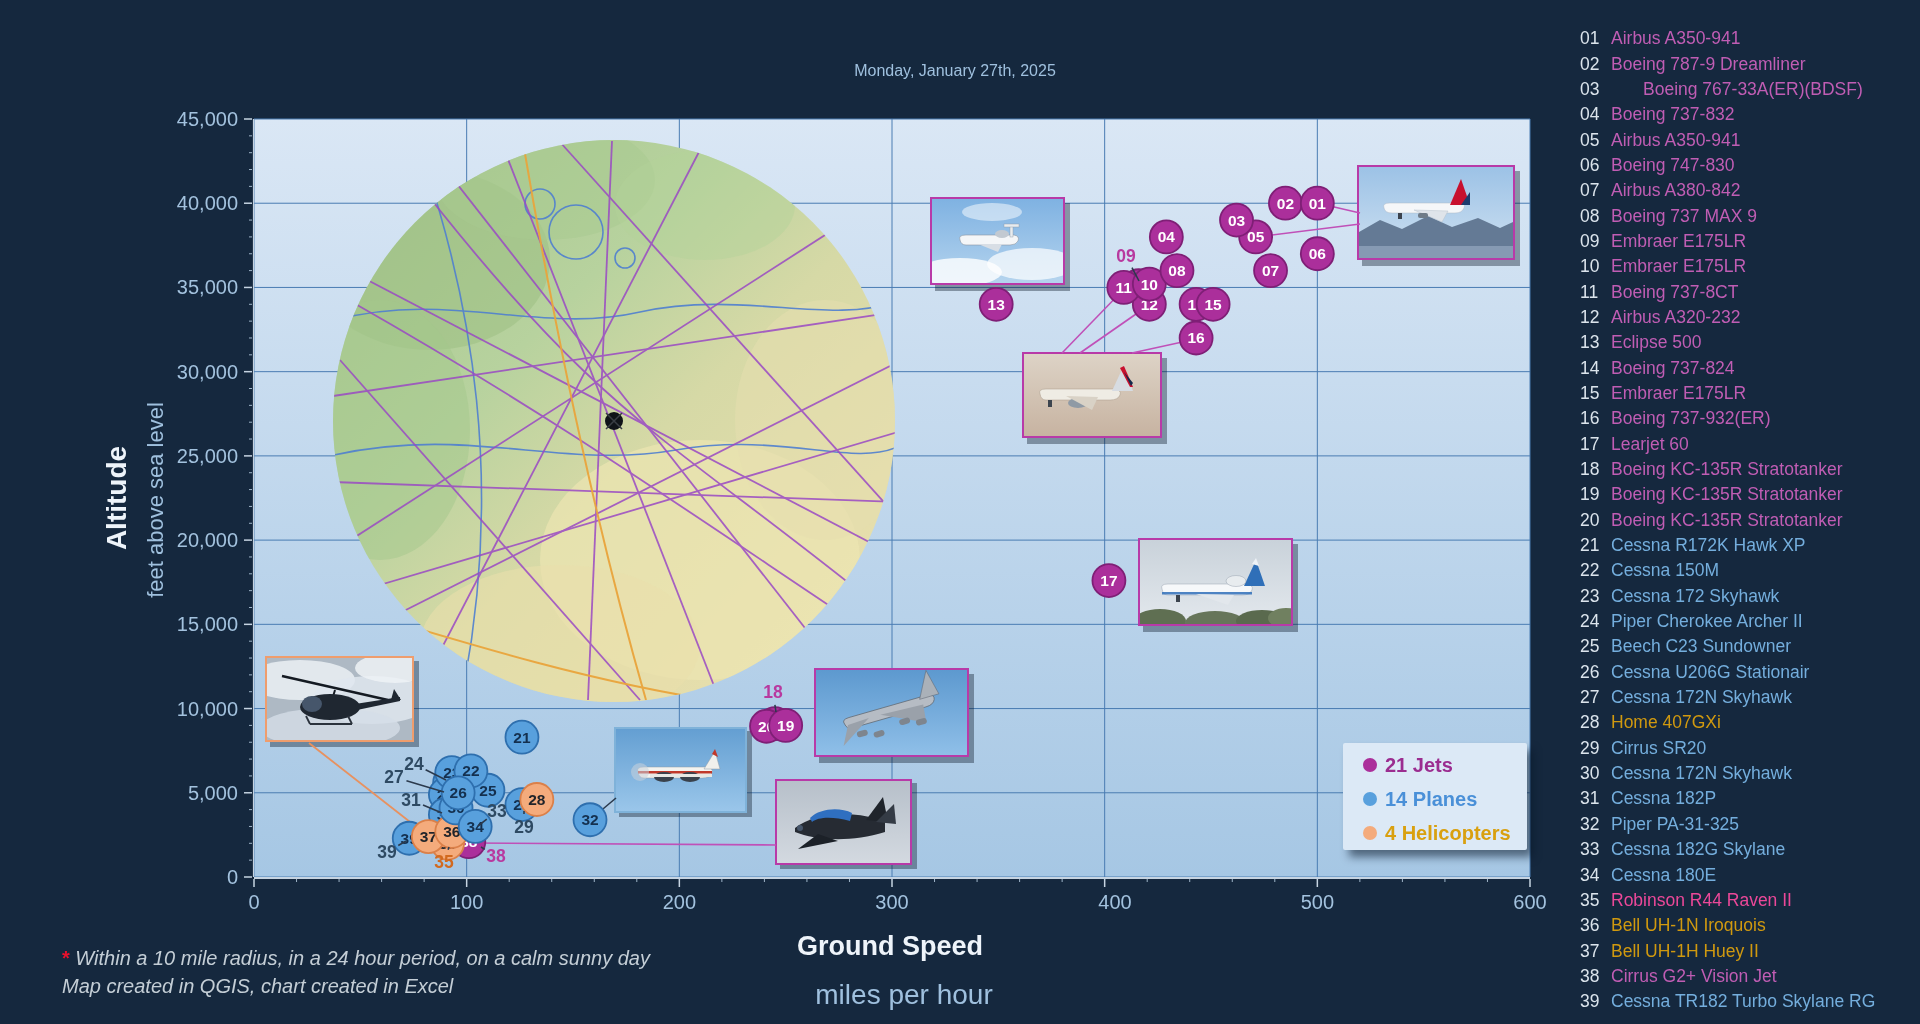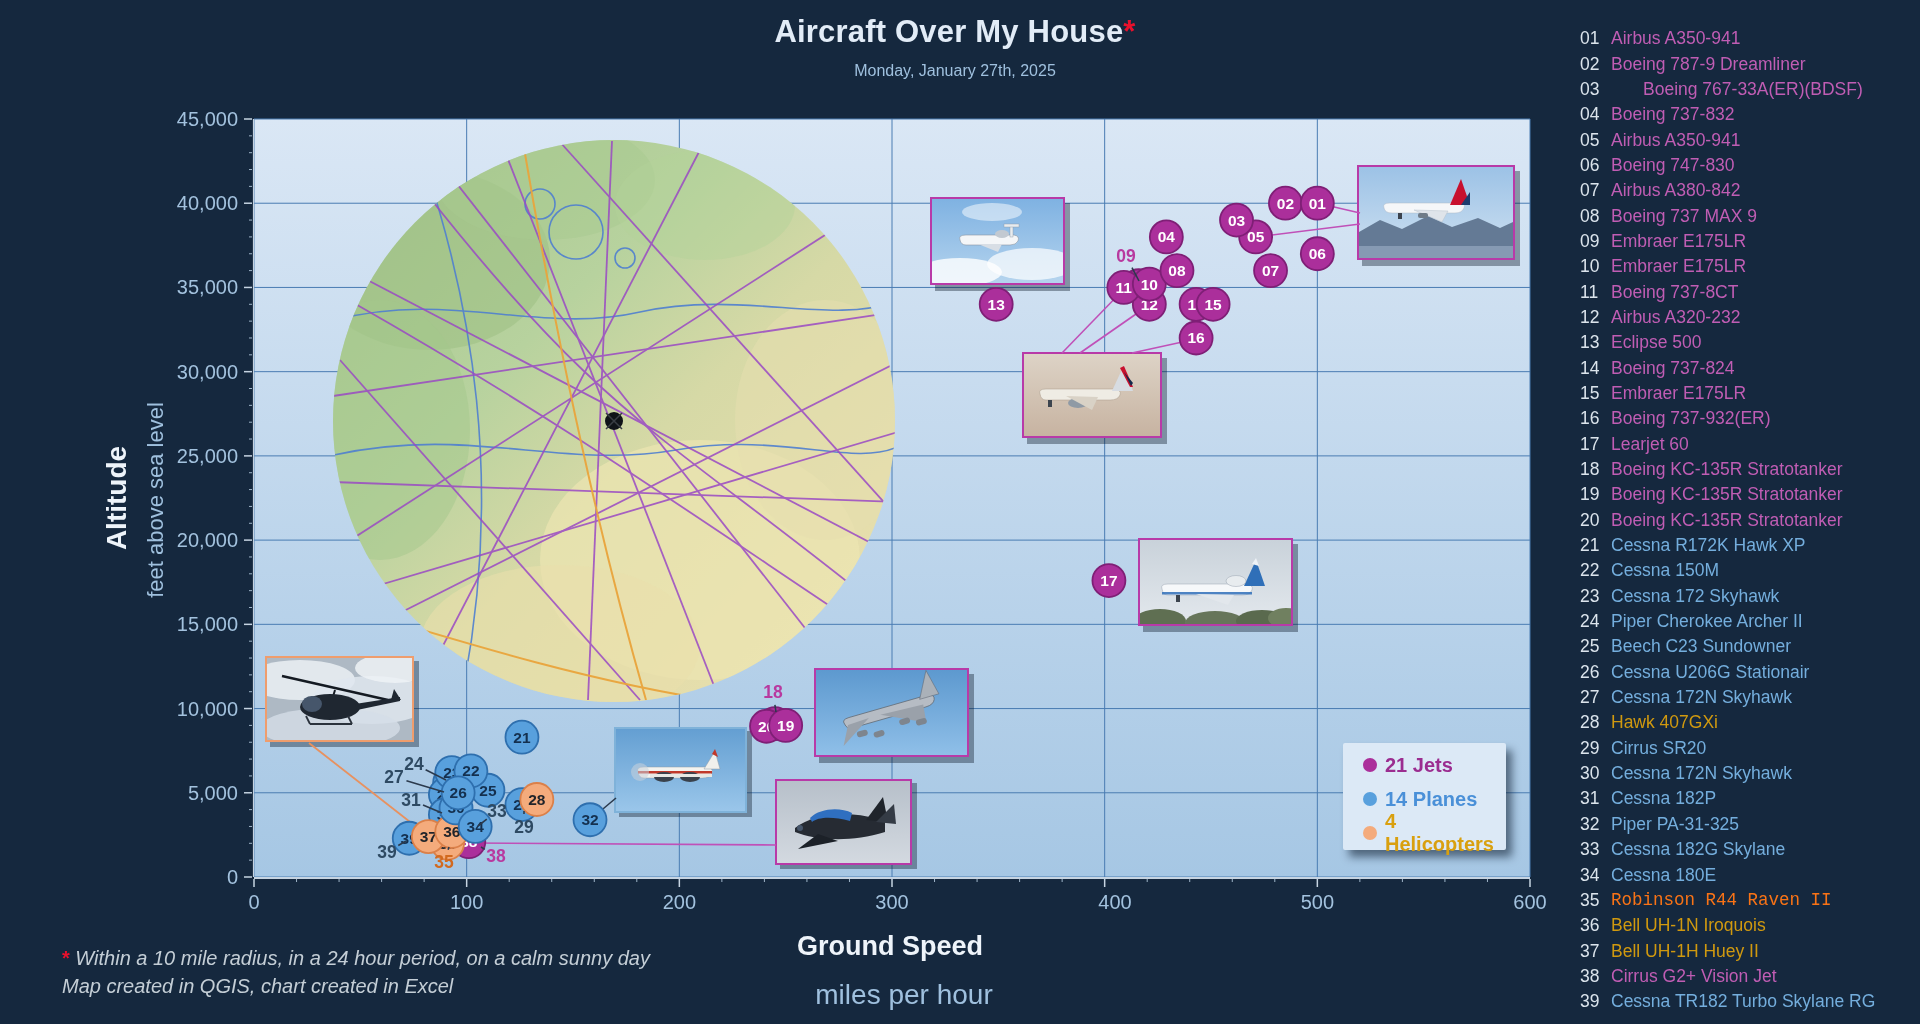--- a/index.html
+++ b/index.html
@@ -13,21 +13,21 @@
   .axis-title{font-weight:bold;color:#eef4fa;text-align:center;}
   .axis-sub{color:#9fc0de;text-align:center;}
   .rot{transform:rotate(-90deg);}
   .tick-label{position:absolute;color:#a3c2de;font-size:20px;}
   .xtick{width:90px;margin-left:-45px;text-align:center;}
   .ytick{width:110px;text-align:right;}
   #aircraft-list{position:absolute;left:1580px;top:26px;}
   .list-row{display:flex;height:25.35px;align-items:center;font-size:17.5px;white-space:nowrap;}
   .list-num{width:27px;color:#dbe4ec;flex:none;}
   .list-name{padding-left:4px;}
-  #legend{position:absolute;left:1343px;top:743px;width:163px;height:102px;background:#dce9f6;
+  #legend{position:absolute;left:1343px;top:743px;width:184px;height:102px;background:#dce9f6;
           border-radius:2px;box-shadow:6px 7px 9px rgba(8,22,40,.55);padding:0;}
   .legend-row{display:flex;align-items:center;height:34px;padding-left:20px;}
   .legend-dot{width:14px;height:14px;border-radius:50%;margin-right:8px;flex:none;}
   .legend-label{font-size:20px;font-weight:bold;}
   #footnote{position:absolute;left:62px;top:944px;font-size:20px;font-style:italic;
             color:#c4ced6;line-height:28px;}
   #footnote .star{color:#e8112d;font-weight:bold;font-style:normal;}
 </style>
 </head>
 <body>
@@ -569,23 +569,20 @@
         <text x="497" y="817" text-anchor="middle" font-size="17.5" font-weight="bold" fill="#2e4a63">33</text>
         <line x1="448.11096095821887" y1="849.6671171253433" x2="449" y2="847" stroke="#2b3a4d" stroke-width="1.6"></line>
         <text x="444" y="868" text-anchor="middle" font-size="17.5" font-weight="bold" fill="#d2691e">35</text>
         <line x1="484.8525919657369" y1="849.3115551794422" x2="481" y2="847" stroke="#2b3a4d" stroke-width="1.6"></line>
         <text x="496" y="862" text-anchor="middle" font-size="17.5" font-weight="bold" fill="#b8399f">38</text>
         <line x1="398.25054171125464" y1="845.4865284829579" x2="406" y2="841" stroke="#2b3a4d" stroke-width="1.6"></line>
         <text x="387" y="858" text-anchor="middle" font-size="17.5" font-weight="bold" fill="#2e4a63">39</text>
       </g>
 </svg>
 
-<div class="abs title" style="left:455px;top:14px;width:1000px;">
-  <span>Aircraft Over My House</span><span class="star">*</span>
-</div>
 <div class="abs subtitle" style="left:455px;top:62px;width:1000px;">Monday, January 27th, 2025</div>
 
 <div class="abs axis-title rot" style="left:17px;top:482px;width:200px;font-size:28px;">Altitude</div>
 <div class="abs axis-sub rot" style="left:26px;top:487px;width:260px;font-size:22px;">feet above sea level</div>
 
 <div class="abs axis-title" style="left:740px;top:931px;width:300px;font-size:27px;">Ground Speed</div>
 <div class="abs axis-sub" style="left:754px;top:979px;width:300px;font-size:28px;">miles per hour</div>
 
 <div id="x-tick-labels">
       <div class="tick-label xtick" style="left: 254px; top: 891px;">0</div>
@@ -728,21 +725,21 @@
       <div class="list-row">
         <span class="list-num">26</span>
         <span class="list-name" style="color: rgb(116, 174, 221);">Cessna U206G Stationair</span>
       </div>
       <div class="list-row">
         <span class="list-num">27</span>
         <span class="list-name" style="color: rgb(116, 174, 221);">Cessna 172N Skyhawk</span>
       </div>
       <div class="list-row">
         <span class="list-num">28</span>
-        <span class="list-name" style="color: rgb(208, 153, 15);">Hawk 407GXi</span>
+        <span class="list-name" style="color: rgb(208, 153, 15);">Home 407GXi</span>
       </div>
       <div class="list-row">
         <span class="list-num">29</span>
         <span class="list-name" style="color: rgb(116, 174, 221);">Cirrus SR20</span>
       </div>
       <div class="list-row">
         <span class="list-num">30</span>
         <span class="list-name" style="color: rgb(116, 174, 221);">Cessna 172N Skyhawk</span>
       </div>
       <div class="list-row">
@@ -756,21 +753,21 @@
       <div class="list-row">
         <span class="list-num">33</span>
         <span class="list-name" style="color: rgb(116, 174, 221);">Cessna 182G Skylane</span>
       </div>
       <div class="list-row">
         <span class="list-num">34</span>
         <span class="list-name" style="color: rgb(116, 174, 221);">Cessna 180E</span>
       </div>
       <div class="list-row">
         <span class="list-num">35</span>
-        <span class="list-name" style="color: #f97316; font-family: Liberation Mono, monospace;">Robinson R44 Raven II</span>
+        <span class="list-name" style="color: #ec4899;">Robinson R44 Raven II</span>
       </div>
       <div class="list-row">
         <span class="list-num">36</span>
         <span class="list-name" style="color: rgb(208, 153, 15);">Bell UH-1N Iroquois</span>
       </div>
       <div class="list-row">
         <span class="list-num">37</span>
         <span class="list-name" style="color: rgb(208, 153, 15);">Bell UH-1H Huey II</span>
       </div>
       <div class="list-row">

